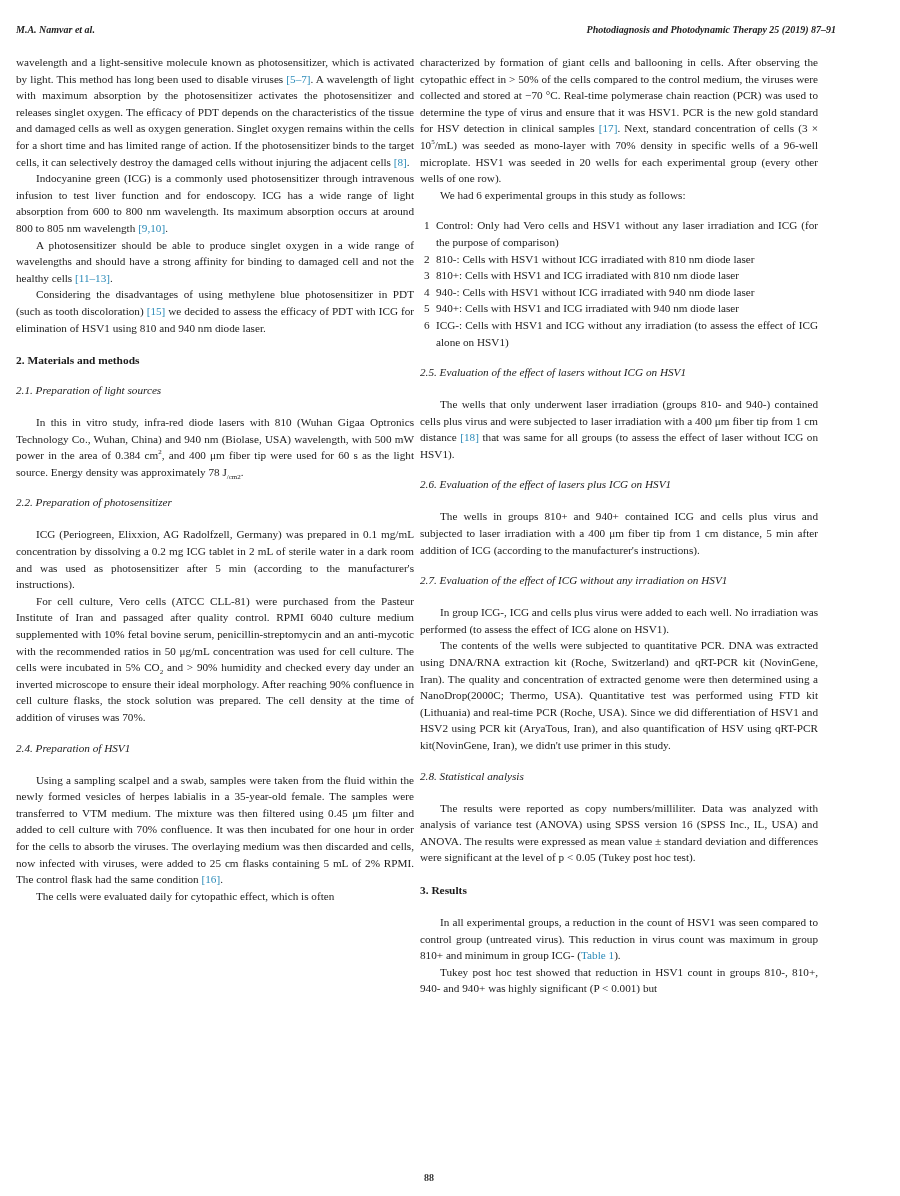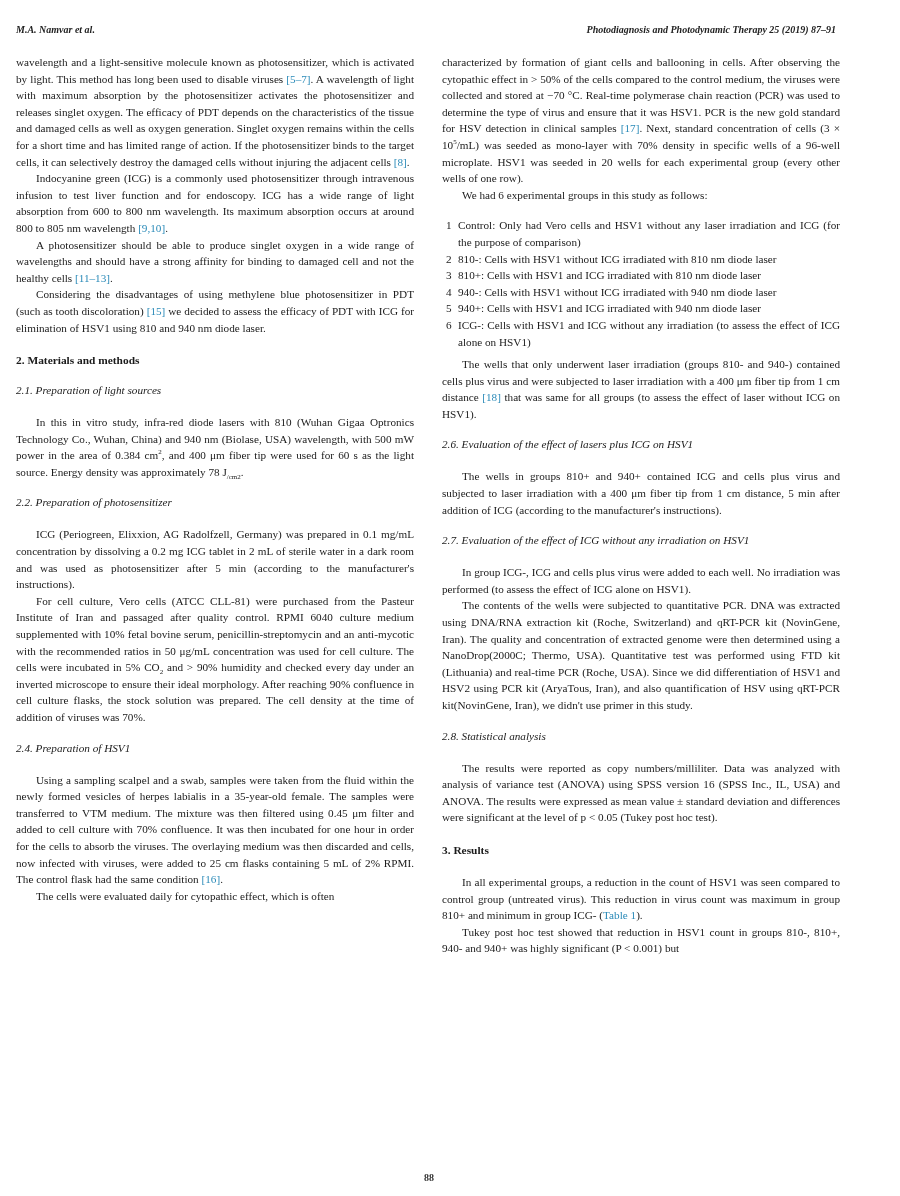--- a/index.html
+++ b/index.html
@@ -11,21 +11,21 @@
   .running-head {
     position: absolute; top: 24px; left: 16px; right: 64px;
     display: flex; justify-content: space-between;
     font-style: italic; font-size: 10px; font-weight: bold; color: #222;
   }
   .col {
     position: absolute; top: 54px; width: 398px;
     font-size: 11.2px; line-height: 16.6px; text-align: justify;
   }
   .col.left { left: 16px; }
-  .col.right { left: 442px; width: 398px; }
+  .col.right { left: 420px; width: 398px; }
   p { margin: 0; text-indent: 20px; }
   p.noindent { text-indent: 0; }
   .ref { color: #2a8ab8; }
   h2 { font-size: 11.4px; font-weight: bold; margin: 16px 0 14px 0; line-height: 16px; }
   h3 { font-size: 11.2px; font-style: italic; font-weight: normal; margin: 14px 0 16px 0; line-height: 16px; }
   h3 + p, h2 + p { margin-top: 16px; }
   ol.groups { list-style: none; margin: 14px 0 6px 0; padding: 0; }
   ol.groups li { display: flex; }
   ol.groups .num { width: 12px; flex: none; text-align: left; padding-left: 4px; }
   ol.groups .txt { flex: 1; }
@@ -87,20 +87,21 @@
     <li>
         <span class="num">5</span>
         <span class="txt">940+: Cells with HSV1 and ICG irradiated with 940 nm diode laser</span>
       </li>
     <li>
         <span class="num">6</span>
         <span class="txt">ICG-: Cells with HSV1 and ICG without any irradiation (to assess the effect of ICG alone on HSV1)</span>
       </li>
   </ol>
 
+  <h3>2.5. Evaluation of the effect of lasers without ICG on HSV1</h3>
   <p><span>The wells that only underwent laser irradiation (groups 810- and 940-) contained cells plus virus and were subjected to laser irradiation with a 400 μm fiber tip from 1 cm distance </span><a class="ref" style="color: rgb(42, 138, 184);">[18]</a><span> that was same for all groups (to assess the effect of laser without ICG on HSV1).</span></p>
 
   <h3>2.6. Evaluation of the effect of lasers plus ICG on HSV1</h3>
   <p>The wells in groups 810+ and 940+ contained ICG and cells plus virus and subjected to laser irradiation with a 400 μm fiber tip from 1 cm distance, 5 min after addition of ICG (according to the manufacturer's instructions).</p>
 
   <h3>2.7. Evaluation of the effect of ICG without any irradiation on HSV1</h3>
   <p>In group ICG-, ICG and cells plus virus were added to each well. No irradiation was performed (to assess the effect of ICG alone on HSV1).</p>
   <p>The contents of the wells were subjected to quantitative PCR. DNA was extracted using DNA/RNA extraction kit (Roche, Switzerland) and qRT-PCR kit (NovinGene, Iran). The quality and concentration of extracted genome were then determined using a NanoDrop(2000C; Thermo, USA). Quantitative test was performed using FTD kit (Lithuania) and real-time PCR (Roche, USA). Since we did differentiation of HSV1 and HSV2 using PCR kit (AryaTous, Iran), and also quantification of HSV using qRT-PCR kit(NovinGene, Iran), we didn't use primer in this study.</p>
 
   <h3>2.8. Statistical analysis</h3>

